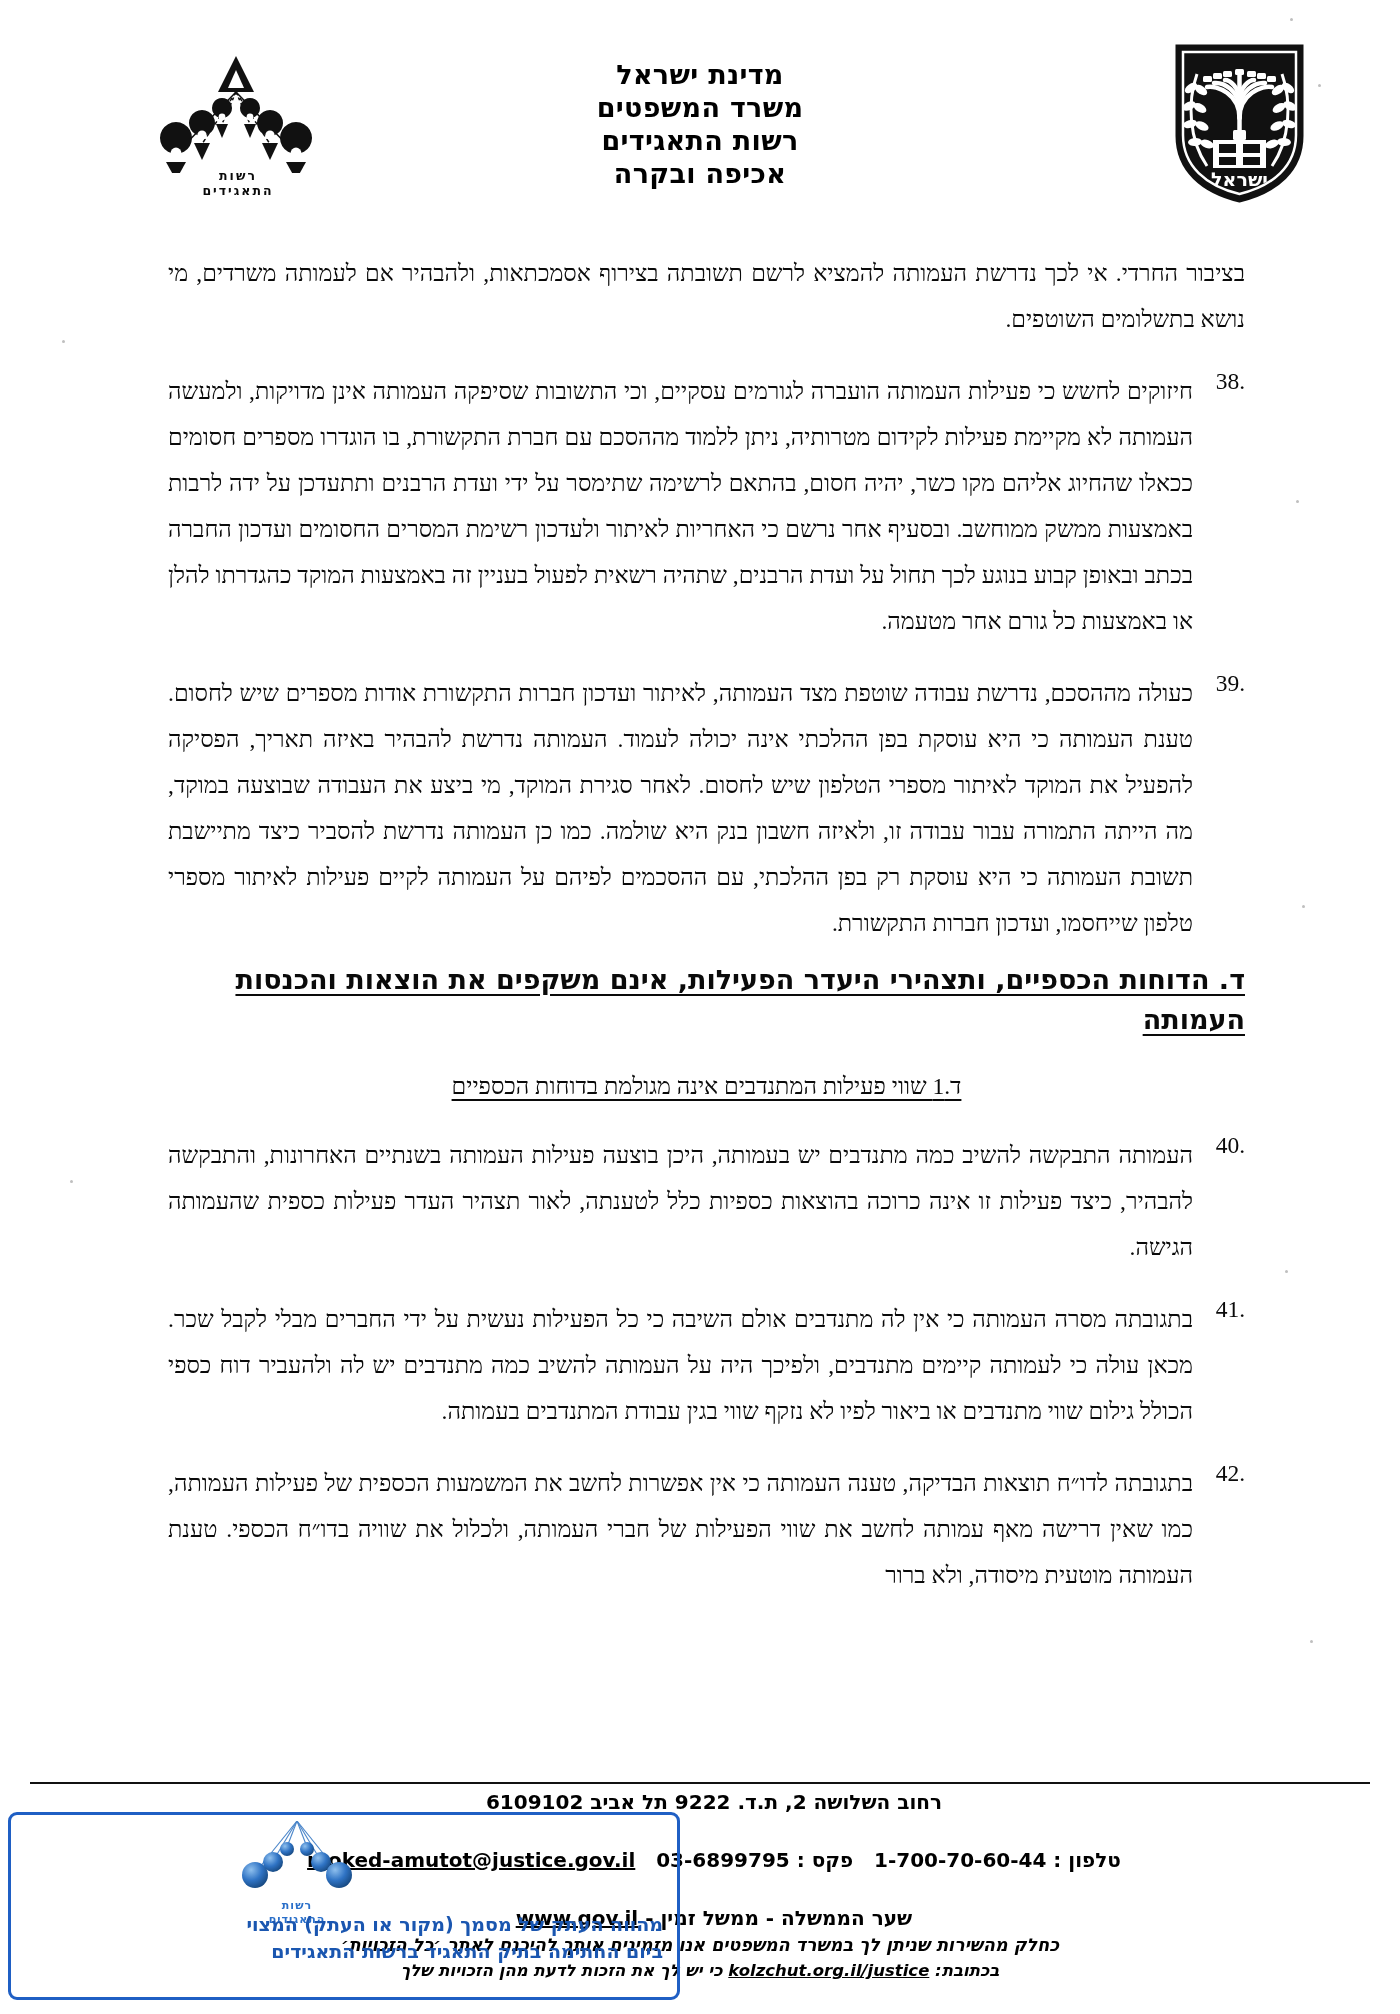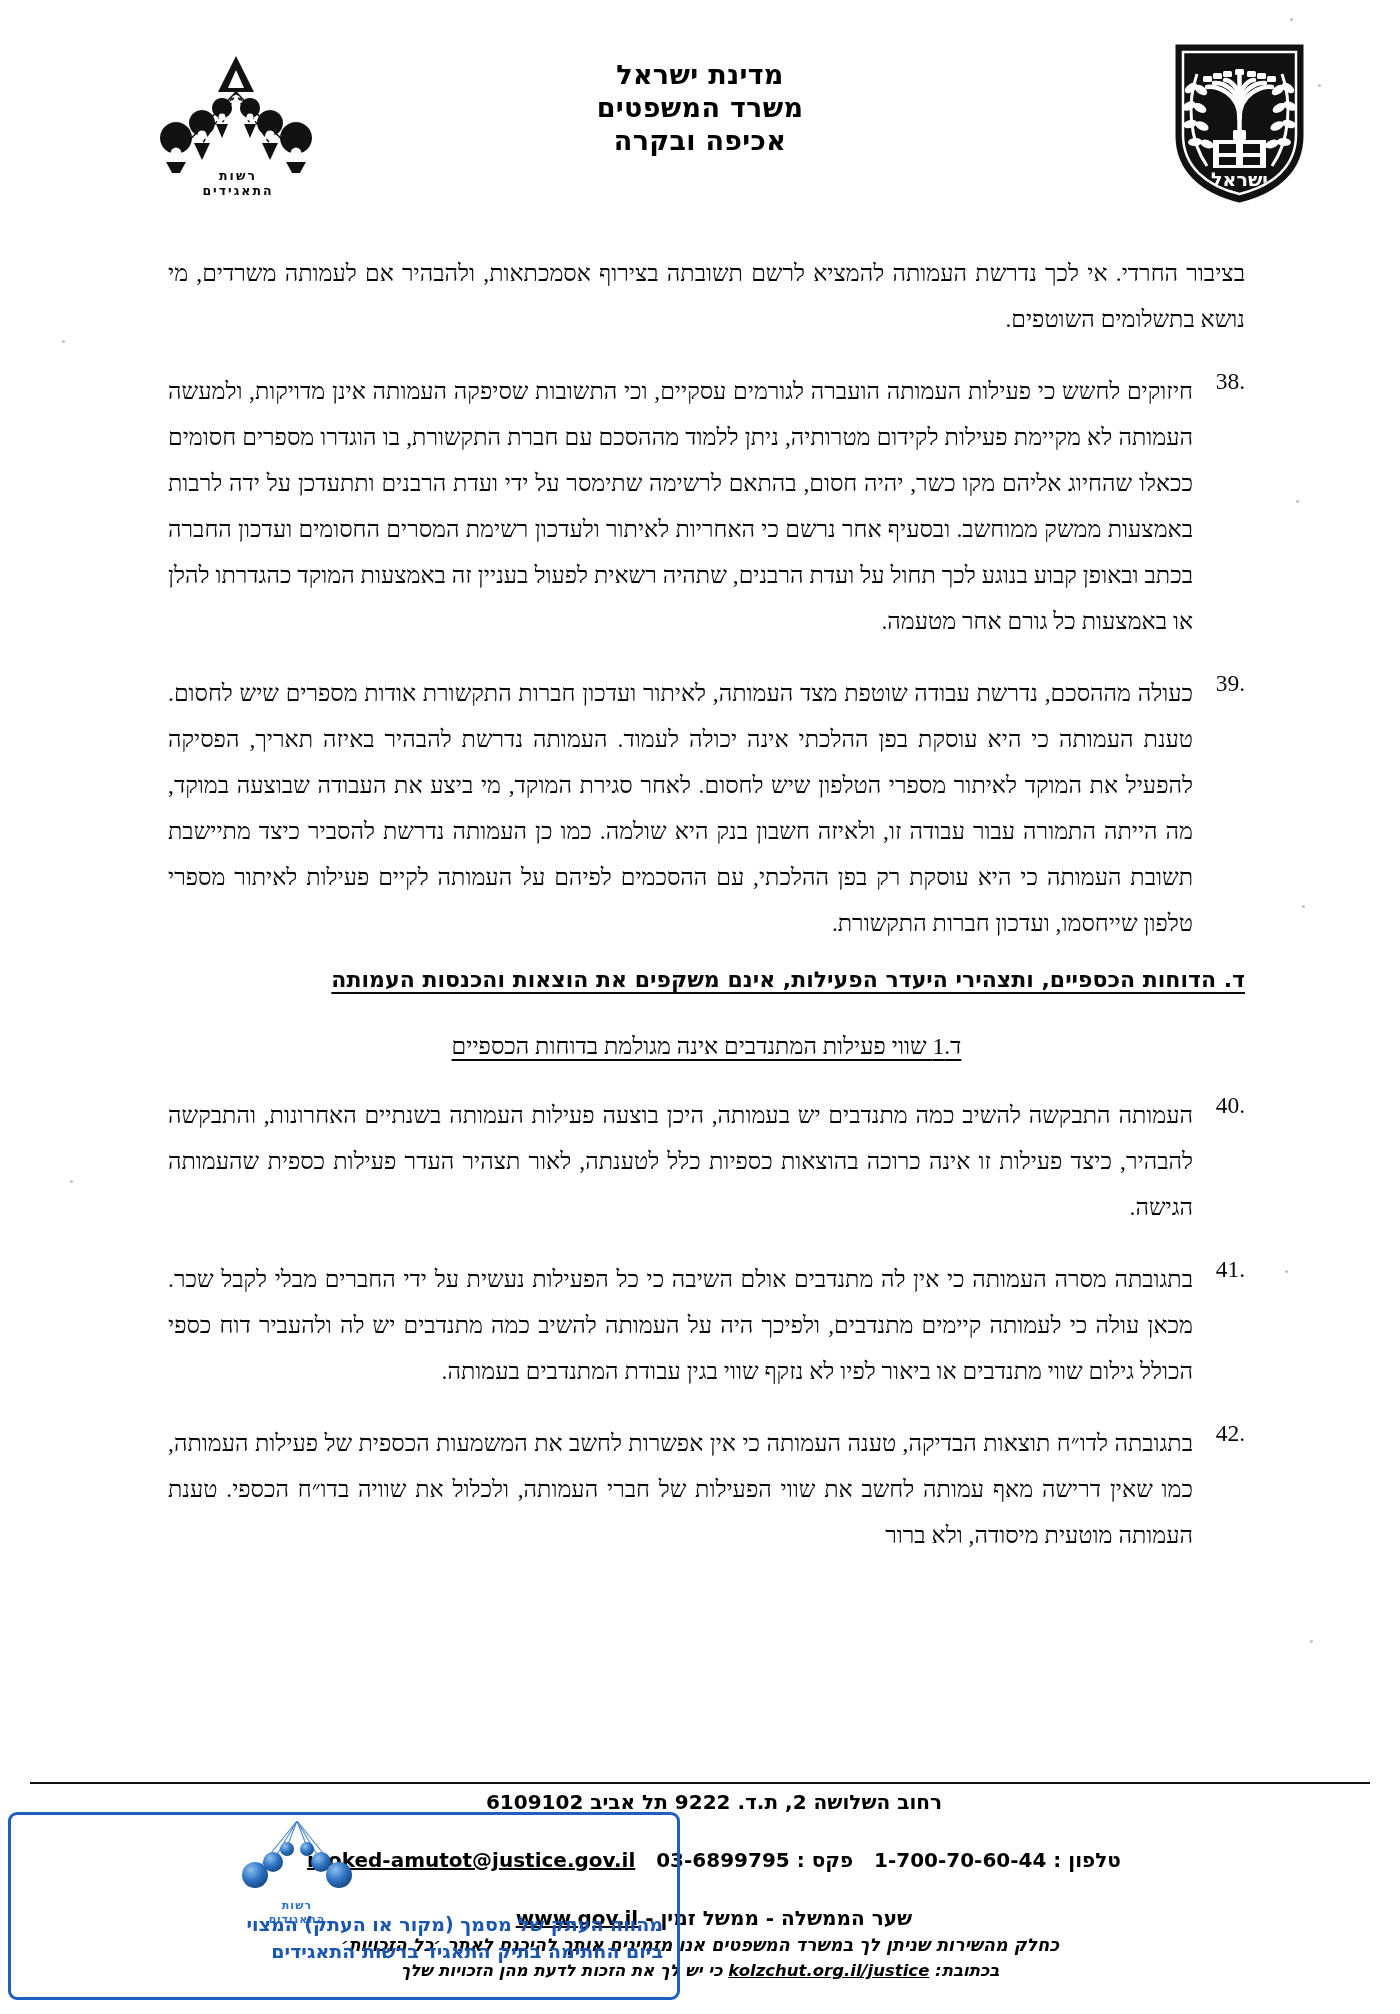--- a/index.html
+++ b/index.html
@@ -77,21 +77,21 @@
     font-family:"Liberation Serif","DejaVu Serif",serif;
     direction:ltr;
     unicode-bidi:embed;
   }
   b{font-weight:normal;}
   .gap-sm{height:14px;}
   .gap-md{height:26px;}
 
   h3.head-major{
     margin:0;
-    font-size:22px;
+    font-size:27px;
     font-weight:bold;
     text-align:right;
     text-decoration:underline;
     text-underline-offset:5px;
     font-family:"DejaVu Sans","Liberation Sans",sans-serif;
     line-height:40px;
   }
   h4.head-minor{
     margin:0;
     font-size:23.5px;
@@ -217,20 +217,21 @@
       </svg>
       <div class="logo-word">
         <span>רשות</span><br>
         <span>התאגידים</span>
       </div>
     </div>
 
     <div class="hdr-title">
       <div>מדינת ישראל</div>
       <div>משרד המשפטים</div>
+      <div>רשות התאגידים</div>
       <div>אכיפה ובקרה</div>
     </div>
 
     <div class="emblem">
       <svg width="145" height="165" viewBox="0 0 145 165" aria-hidden="true">
         <path d="M10 6 H135 V96 C135 130 110 152 72.5 161 C35 152 10 130 10 96 Z" fill="#111" stroke="#111" stroke-width="3"></path>
         <path d="M16 12 H129 V95 C129 126 106 146 72.5 154 C39 146 16 126 16 95 Z" fill="none" stroke="#fff" stroke-width="2.5"></path>
 
         <g stroke="#fff" stroke-width="4.5" fill="none" stroke-linecap="round">
           <line x1="72.5" y1="34" x2="72.5" y2="92"></line>

